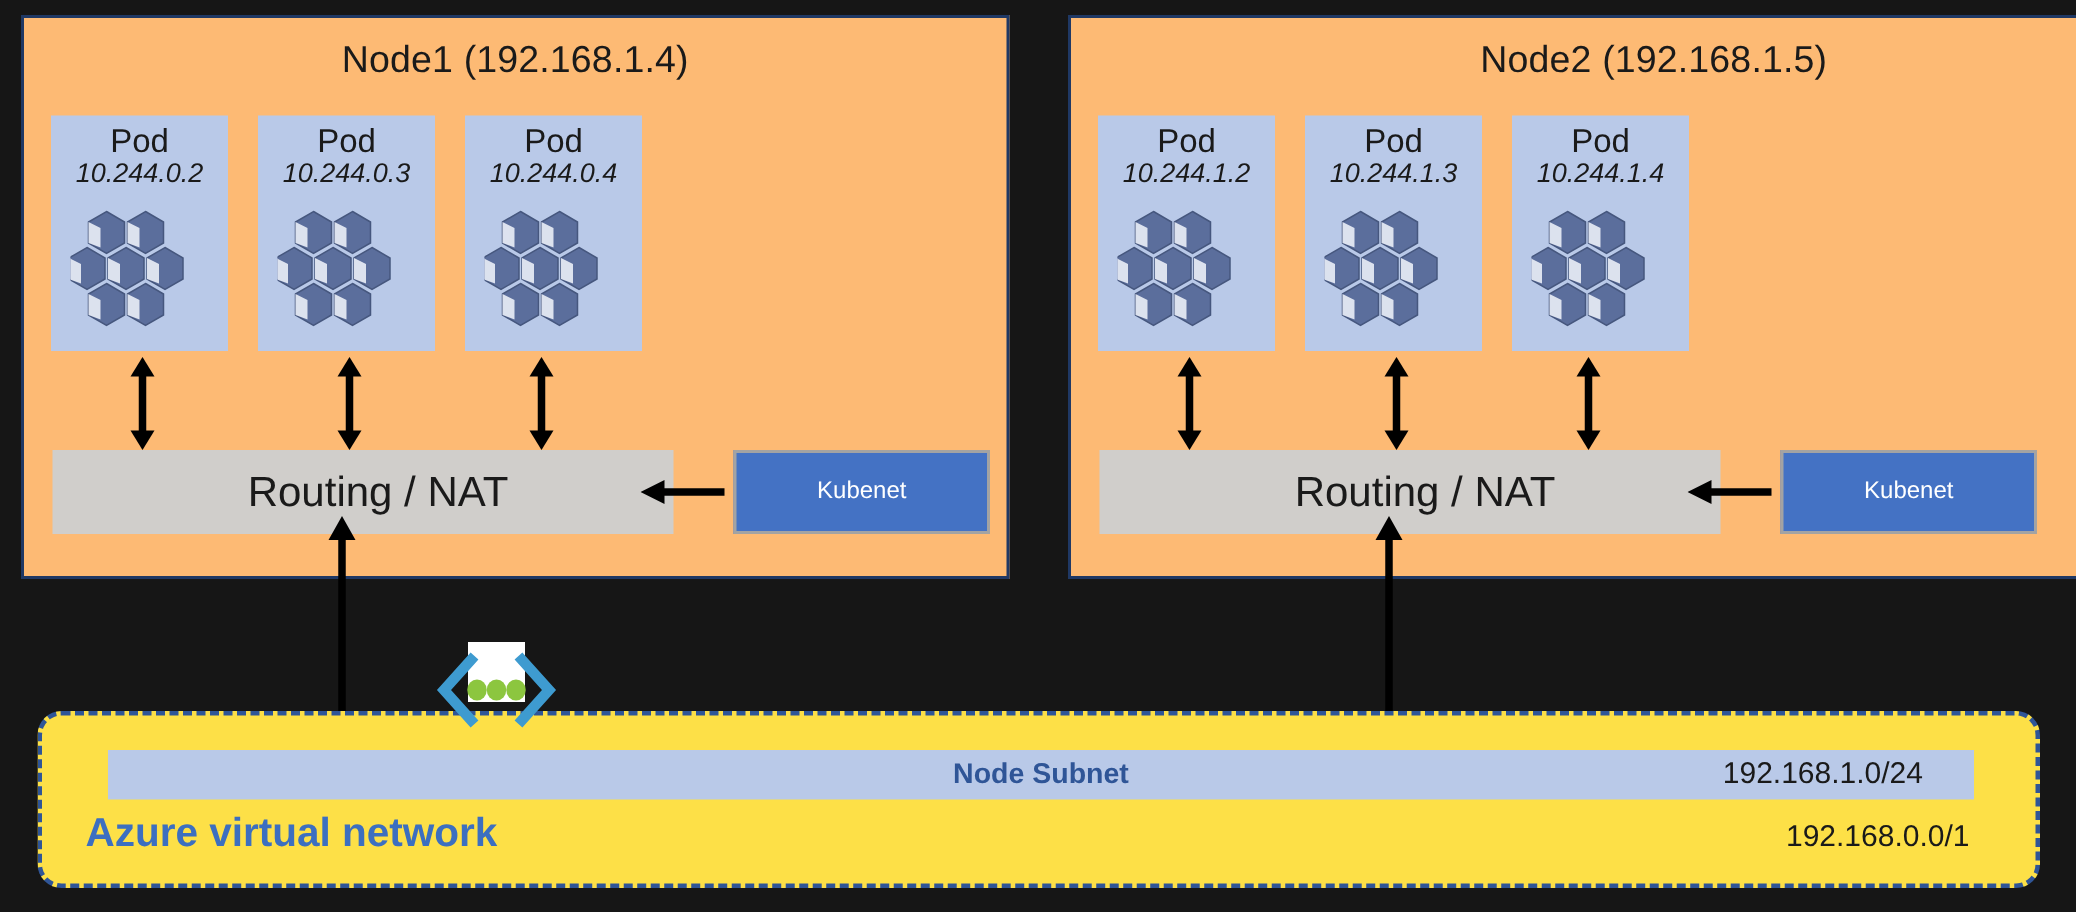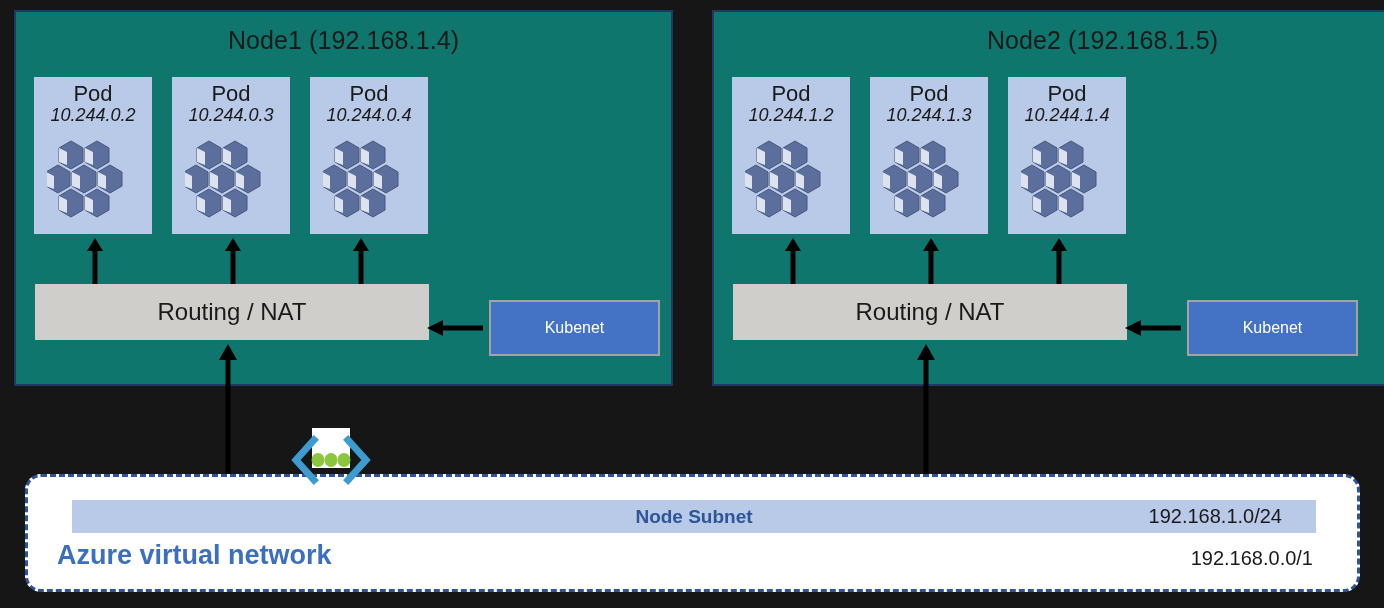--- a/index.html
+++ b/index.html
@@ -17,21 +17,21 @@
     height: 608px;
     background: #161616;
     overflow: hidden;
   }
 
   
   .node-box {
     position: absolute;
     top: 10px;
     height: 376px;
-    background: #0f766e;
+    background: #fdba74;
     border: 2px solid #1f3864;
     box-sizing: border-box;
   }
   #node1-box { left: 14px;  width: 659px; }
   #node2-box { left: 712px; width: 781px; }
 
   .node-title {
     position: absolute;
     top: 14px;
     left: 0;
@@ -69,28 +69,29 @@
     left: 50%;
     transform: translateX(-50%);
     top: 62px;
     width: 92px;
     height: 80px;
   }
 
   
   .routing-bar {
     position: absolute;
-    top: 272px;
+    top: 288px;
     height: 56px;
     background: #d0cecb;
     display: flex;
     align-items: center;
     justify-content: center;
-    font-size: 24px;
-    color: #1a1a1a;
+    font-size: 28px;
+    color: #1a1a1a;
+    padding-left: 20px;
   }
 
   
   .kubenet-box {
     position: absolute;
     top: 288px;
     height: 56px;
     width: 171px;
     background: #4472c4;
     border: 2px solid #a3a3a3;
@@ -107,21 +108,21 @@
     position: absolute;
   }
 
   
   #vnet-box {
     position: absolute;
     left: 25px;
     top: 474px;
     width: 1335px;
     height: 118px;
-    background: #ffffff;
+    background: #fde047;
     border: 3px dashed #2f5597;
     border-radius: 16px;
     box-sizing: border-box;
   }
   #subnet-bar {
     position: absolute;
     left: 44px;
     top: 23px;
     width: 1244px;
     height: 33px;

